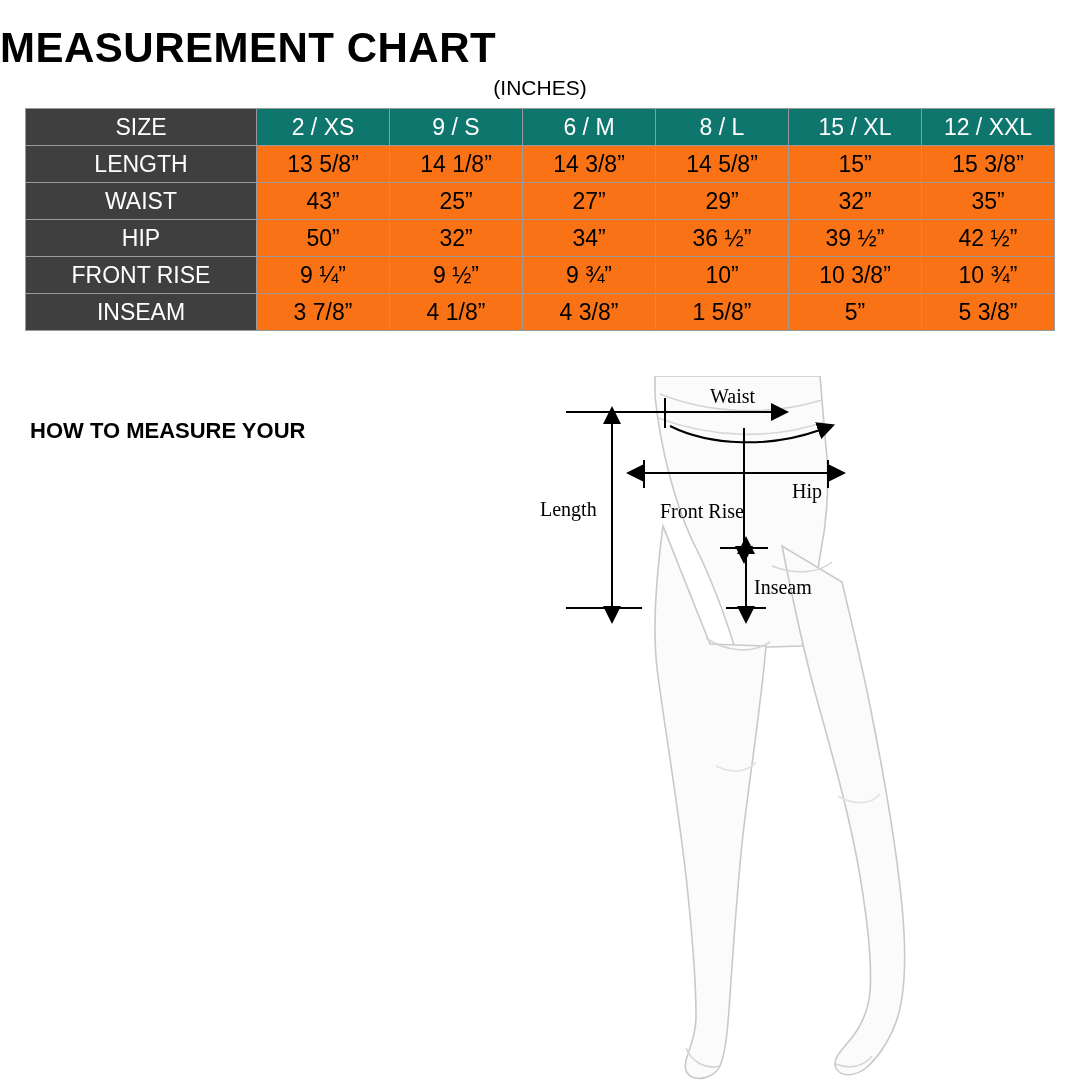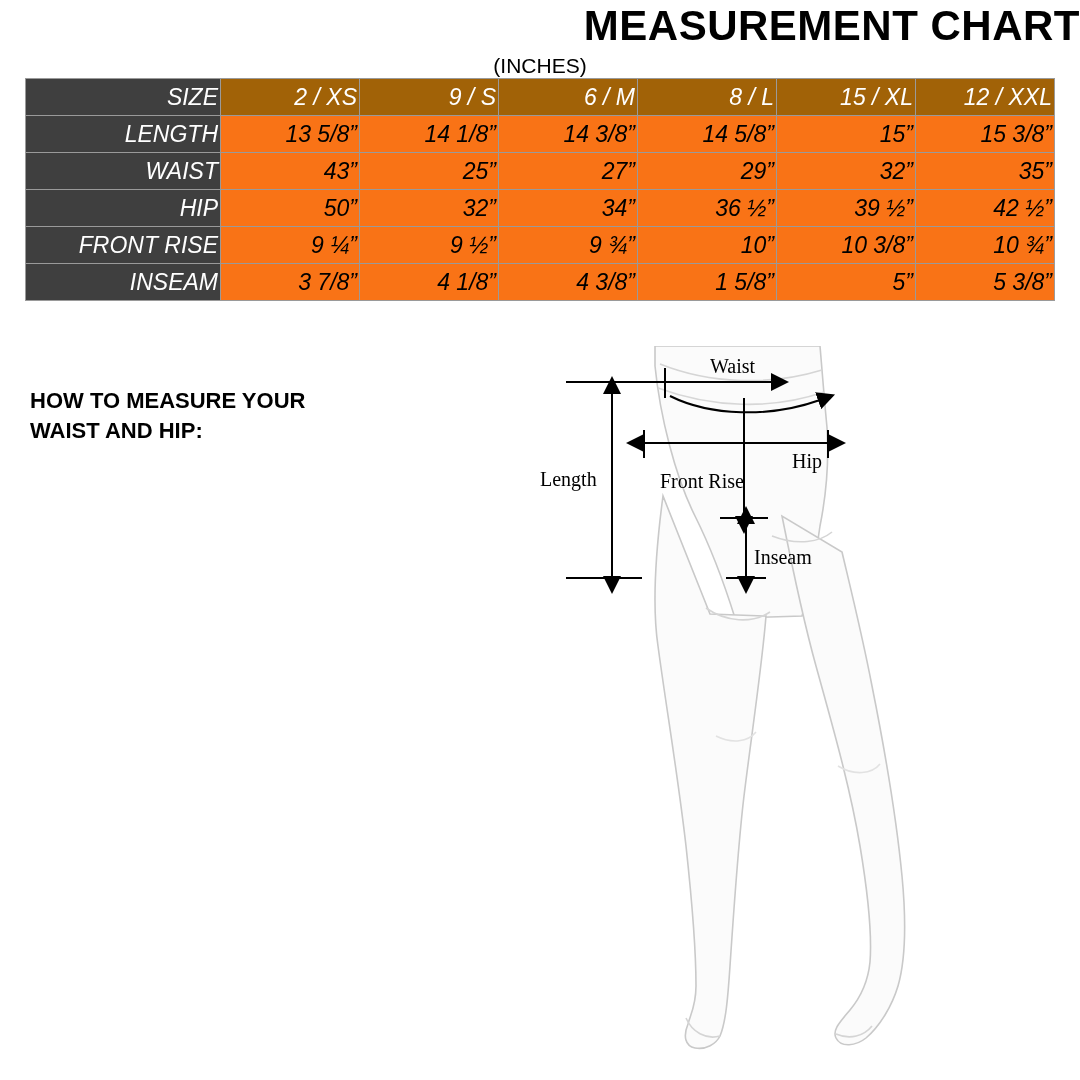--- a/index.html
+++ b/index.html
@@ -11,62 +11,62 @@
     height: 1080px;
     background: #ffffff;
     font-family: "Liberation Sans", sans-serif;
     color: #000000;
     overflow: hidden;
     position: relative;
   }
 
   
   .title {
-    text-align: right;
+    text-align: left;
     font-size: 42px;
     font-weight: bold;
     letter-spacing: 0.5px;
-    margin-top: 4px;
+    margin-top: 26px;
     line-height: 1.05;
   }
   .subtitle {
     text-align: center;
     font-size: 21px;
     margin-top: 6px;
+    margin-bottom: 8px;
   }
 
   
   .table-wrap {
     width: 1030px;
     margin: 0 auto;
   }
   table.size-table {
     border-collapse: collapse;
     width: 100%;
     table-layout: fixed;
   }
   table.size-table td, table.size-table th {
     border: 1px solid #9a9a9a;
-    text-align: right;
+    text-align: center;
     font-size: 23px;
     height: 36px;
-    padding: 0 2px;
+    padding: 0 20px;
     font-weight: normal;
-    font-style: italic;
   }
   .hdr-label {
     background: #3f3f3f;
     color: #ffffff;
     font-weight: bold;
     font-size: 23px;
     width: 190px;
     border: 1px solid #3f3f3f;
   }
   .hdr-size {
-    background: #a16207;
+    background: #0f766e;
     color: #ffffff;
     font-size: 23px;
     border: 1px solid #3272b8;
   }
   .row-label {
     background: #3f3f3f;
     color: #ffffff;
     font-weight: bold;
     font-size: 23px;
     border: 1px solid #3f3f3f;
@@ -186,21 +186,20 @@
       </tr>
     </tbody>
   </table>
 </div>
 
 <div class="lower">
 
   <div class="howto">
     <div class="howto-title">
       <span>HOW TO MEASURE YOUR</span><br>
-      <span>WAIST AND HIP:</span>
     </div>
   </div>
 
   <div class="figure">
     <svg width="560" height="720" viewBox="0 0 560 720" xmlns="http://www.w3.org/2000/svg">
       <defs>
         <marker id="arrL" markerWidth="9" markerHeight="9" refX="8" refY="4.5" orient="auto">
           <path d="M9,0 L0,4.5 L9,9 z" fill="#000"></path>
         </marker>
         <marker id="arrR" markerWidth="9" markerHeight="9" refX="1" refY="4.5" orient="auto">

